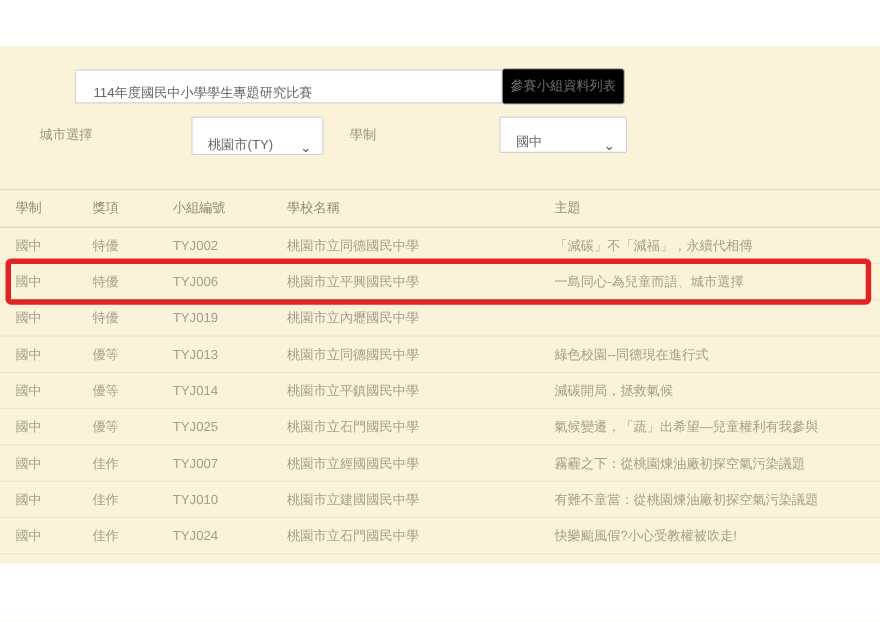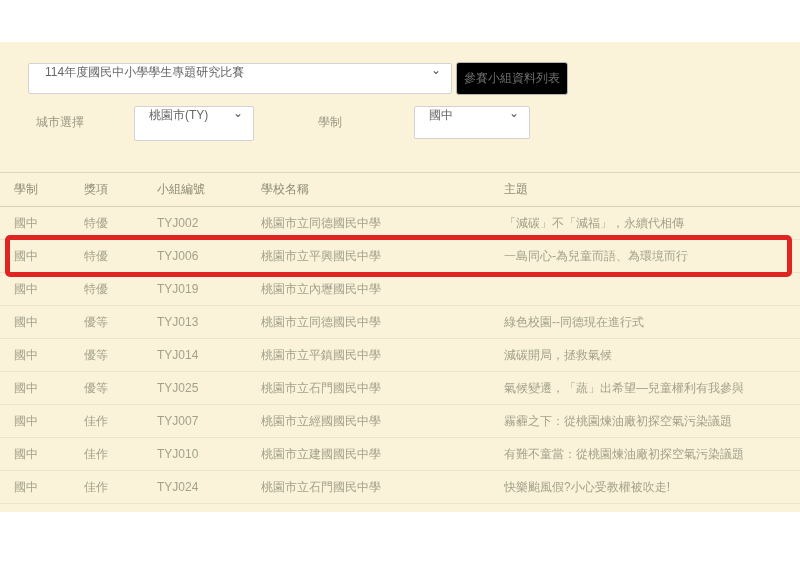--- a/index.html
+++ b/index.html
@@ -8,22 +8,22 @@
     background:#ffffff;
     font-family:"Liberation Sans", "DejaVu Sans", sans-serif;
   }
   .panel {
     position:absolute; top:42px; left:0; width:800px; height:470px;
     background:var(--cream, #faf3da);
   }
   
   .select {
     position:absolute; background:#ffffff; border:1px solid #d2d2d2;
-    border-radius:2px; display:flex; align-items:flex-start;
-    font-size:12px; color:#666; cursor:pointer; box-sizing:border-box;
+    border-radius:2px; display:flex; align-items:flex-end;
+    font-size:12px; color:#666; cursor:pointer; box-sizing:border-box;margin-left:40px;
   }
   .select .val { flex:1 1 auto; padding-left:16px; white-space:nowrap; overflow:hidden; }
   .select .chev { flex:0 0 auto; padding-right:10px; color:#555; font-size:12px; line-height:1; }
   .sel-competition { top:21px; left:28px; width:424px; height:31px; }
   .sel-city { top:64px; left:134px; width:120px; height:35px; }
   .sel-city .val, .sel-system .val { padding-left:14px; }
   .sel-system { top:64px; left:414px; width:116px; height:33px; }
   .list-btn {
     position:absolute; top:20px; left:456px; width:112px; height:33px;
     background:#000000; border:1px solid #b5b5b5; border-radius:3px;
@@ -97,21 +97,21 @@
           <div class="cell">特優</div>
           <div class="cell">TYJ002</div>
           <div class="cell">桃園市立同德國民中學</div>
           <div class="cell">「減碳」不「減福」，永續代相傳</div>
         </div>
         <div class="trow">
           <div class="cell">國中</div>
           <div class="cell">特優</div>
           <div class="cell">TYJ006</div>
           <div class="cell">桃園市立平興國民中學</div>
-          <div class="cell">一島同心-為兒童而語、為環境而行</div>
+          <div class="cell">一島同心-為兒童而語、城市選擇</div>
           <div class="hl-box"></div>
         </div>
         <div class="trow">
           <div class="cell">國中</div>
           <div class="cell">特優</div>
           <div class="cell">TYJ019</div>
           <div class="cell">桃園市立內壢國民中學</div>
         </div>
         <div class="trow">
           <div class="cell">國中</div>

